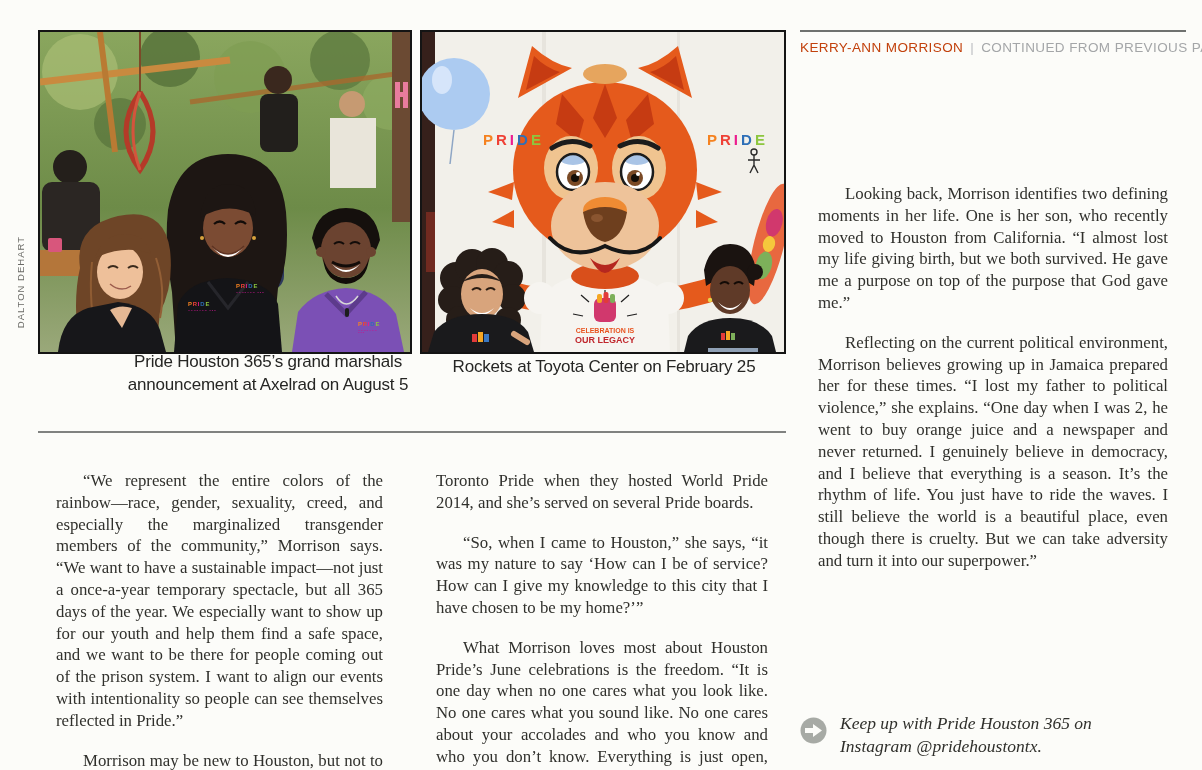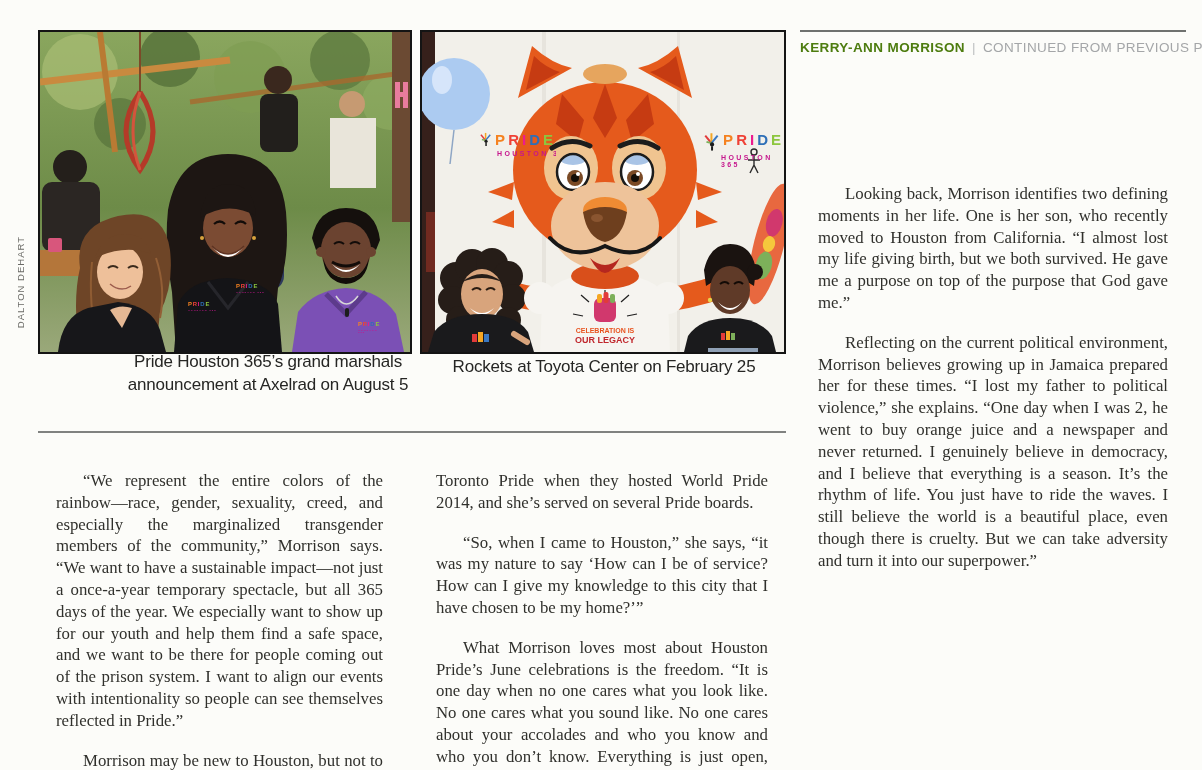--- a/index.html
+++ b/index.html
@@ -8,21 +8,21 @@
         font-family:"Liberation Serif",serif;}
   
   .credit{position:absolute;left:15px;top:236px;writing-mode:vertical-rl;transform:rotate(180deg);
           font-family:"Liberation Sans",sans-serif;font-size:9.5px;letter-spacing:1px;color:#6a6a66;}
   
   .photo{position:absolute;margin:0;border:2px solid #141414;box-sizing:border-box;background:#fff;overflow:hidden;}
   .photo1{left:38px;top:30px;width:374px;height:324px;}
   .photo2{left:420px;top:30px;width:366px;height:324px;}
   .photo svg{display:block;width:100%;height:100%;}
   
-  .plogo{position:absolute;display:flex;flex-direction:column;line-height:1;}
+  .plogo{position:absolute;display:flex;flex-direction:row;line-height:1;}
   .plogo .row{display:flex;align-items:flex-start;gap:3px;}
   .pletters span{font-family:"Liberation Sans",sans-serif;font-weight:bold;font-size:15px;letter-spacing:3px;}
   .psub{font-family:"Liberation Sans",sans-serif;font-weight:bold;font-size:7px;letter-spacing:2.4px;margin-top:2px;margin-left:17px;}
   .plogo-left{left:58px;top:100px;width:76px;overflow:hidden;white-space:nowrap;}
   .plogo-right{left:282px;top:100px;}
   
   .mini{position:absolute;text-align:left;transform:scale(.42);transform-origin:0 0;}
   .mini .pletters span{font-size:14px;letter-spacing:2px;}
   .mini .psub{margin-left:0;font-size:6px;color:#e6e6e6;}
   
@@ -36,21 +36,21 @@
   .col{position:absolute;font-size:16.8px;line-height:21.8px;color:#30302c;text-align:justify;overflow:hidden;}
   .col1{left:38px;top:452px;width:363px;height:318px;}
   .col2{left:418px;top:452px;width:368px;height:318px;}
   .col3{left:800px;top:165px;width:386px;height:542px;}
   .para{margin:18px;}
   .para.ind{text-indent:27px;}
   
   .kicker{position:absolute;left:800px;top:30px;width:386px;}
   .krule{height:2px;background:#6f716f;margin-bottom:8px;}
   .krow{font-family:"Liberation Sans",sans-serif;font-size:13.5px;letter-spacing:.4px;white-space:nowrap;}
-  .kauthor{color:#4d7c0f;font-weight:bold;}
+  .kauthor{color:#c2410c;font-weight:normal;}
   .ksep{color:#bcbec0;margin:0 7px;}
   .kcont{color:#a4a6a8;}
   
   .footer{position:absolute;left:800px;top:712px;width:390px;display:flex;gap:13px;align-items:flex-start;}
   .ficon{flex:none;margin-top:5px;}
   .ftext{font-style:italic;font-size:17.5px;line-height:23px;color:#2f2f2b;width:312px;}
 </style>
 </head>
 <body>
 
@@ -346,14 +346,21 @@
     <div class="krow">
       <span class="kauthor">KERRY-ANN MORRISON</span><span class="ksep">|</span><span class="kcont">CONTINUED FROM PREVIOUS PAGE</span>
     </div>
   </div>
 
   <div class="col col3">
       <p class="para ind">Looking back, Morrison identifies two defining moments in her life. One is her son, who recently moved to Houston from California. “I almost lost my life giving birth, but we both survived. He gave me a purpose on top of the purpose that God gave me.”</p>
       <p class="para ind">Reflecting on the current political environment, Morrison believes growing up in Jamaica prepared her for these times. “I lost my father to political violence,” she explains. “One day when I was 2, he went to buy orange juice and a newspaper and never returned. I genuinely believe in democracy, and I believe that everything is a season. It’s the rhythm of life. You just have to ride the waves. I still believe the world is a beautiful place, even though there is cruelty. But we can take adversity and turn it into our superpower.”</p>
     </div>
 
+  <div class="footer">
+    <svg class="ficon" width="27" height="27" viewBox="0 0 27 27">
+      <circle cx="13.5" cy="13.5" r="13" fill="#a7aaa5"></circle>
+      <path d="M5,11 h8 v-4 l9,6.5 -9,6.5 v-4 h-8 z" fill="#fcfcf9"></path>
+    </svg>
+    <div class="ftext">Keep up with Pride Houston 365 on Instagram @pridehoustontx.</div>
+  </div>
 
 </div>
 
 </body></html>

